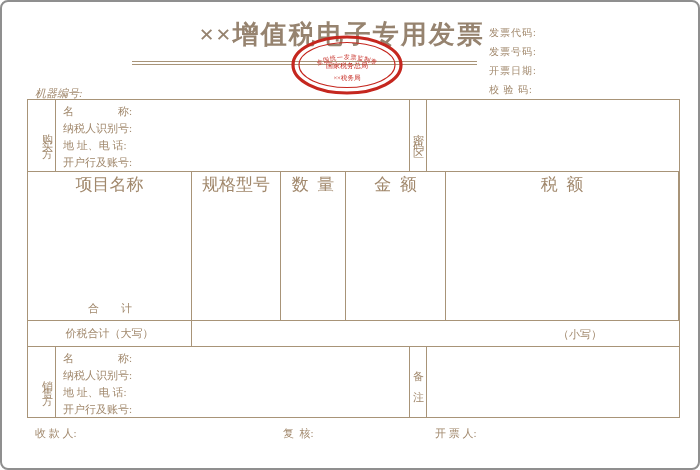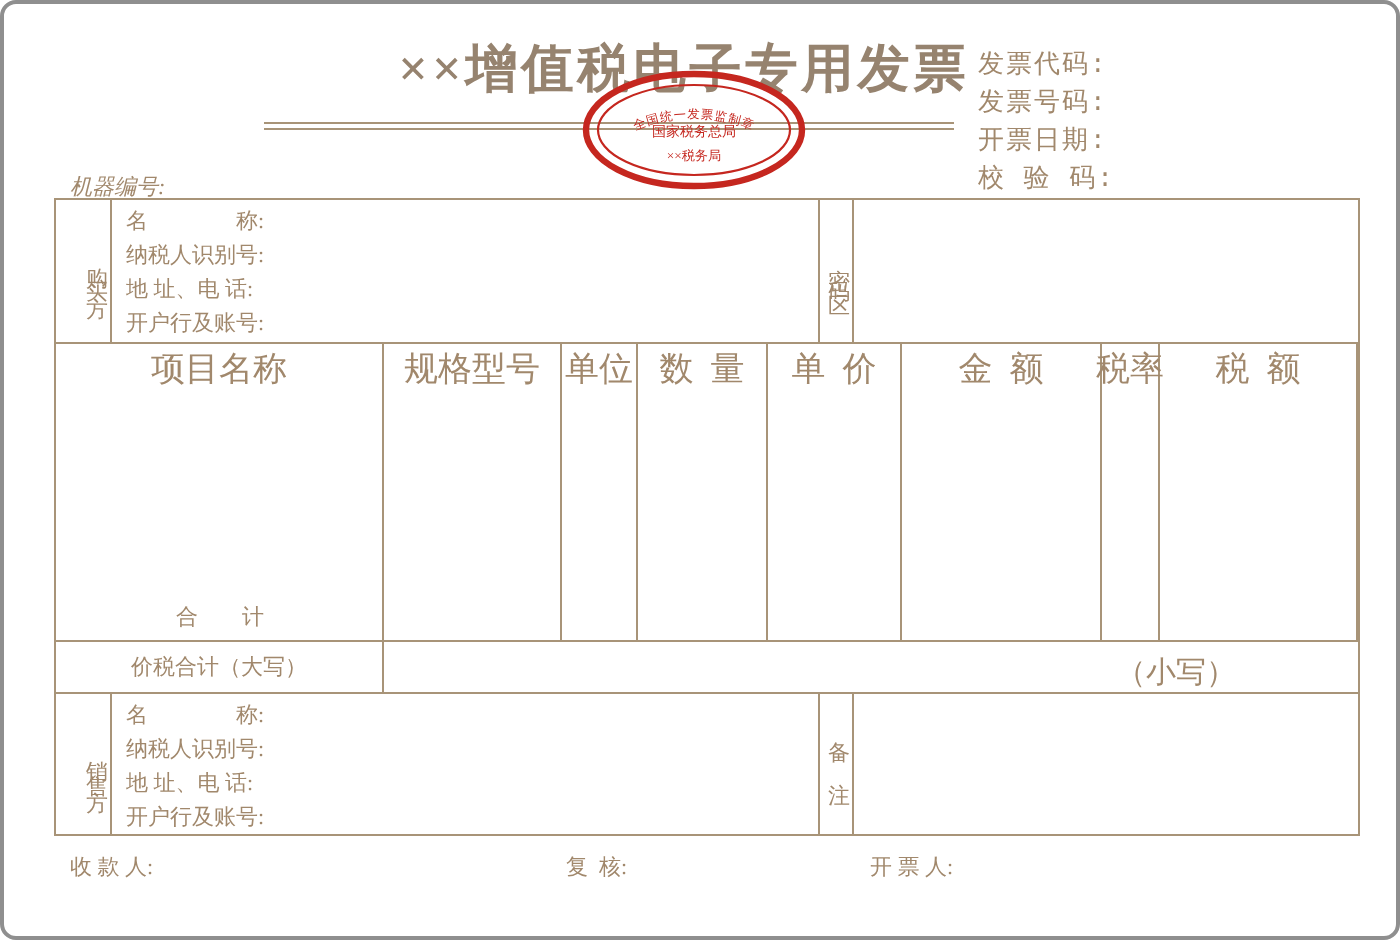--- a/index.html
+++ b/index.html
@@ -14,21 +14,21 @@
   .title {
     position:absolute; left:130px; top:15px; width:420px; text-align:center;
     font-size:26px; letter-spacing:2px; color:#96836f; font-weight:bold;
   }
   .dblline {
     position:absolute; left:130px; top:59px; width:345px; height:4px;
     border-top:1px solid var(--line); border-bottom:1px solid var(--line);
   }
   .stamp { position:absolute; left:287px; top:32px; width:116px; height:62px; }
   .hdr-right { position:absolute; left:487px; top:21px; }
-  .hdr-right div { font-size:13px; line-height:19px; color:var(--text); letter-spacing:1px;font-family:Liberation Mono, monospace; }
+  .hdr-right div { font-size:10px; line-height:19px; color:var(--text); letter-spacing:1px; }
   .machine { position:absolute; left:33px; top:84px; font-size:11px; color:var(--text);font-style:italic; }
   .form { position:absolute; left:25px; top:98px; width:653px; }
   .box { border:1px solid var(--line); display:flex; margin-top:-1px; }
   .party { height:73px;padding-left:11px; }
   .vcell { display:flex; align-items:center; justify-content:center; color:var(--text); }
   .vtext { writing-mode:vertical-lr; text-orientation:upright; font-size:11px; letter-spacing:7px; }
   .vtext.wide { letter-spacing:20px; }
   .side { width:17px; border-right:1px solid var(--line); }
   .info { width:353px; padding:3px 0 0 7px; }
   .pwlabel { width:18px; border-left:1px solid var(--line); border-right:1px solid var(--line); }
@@ -37,21 +37,21 @@
   .col { border-right:1px solid var(--line); position:relative; }
   .col:last-child { border-right:none; }
   .col .hdr { height:25px; display:flex; align-items:center; justify-content:center;
               font-size:17px; color:var(--text); white-space:pre; }
   .totlab { position:absolute; left:0; bottom:4px; width:164px; text-align:center;
             font-size:11px; color:var(--text); white-space:pre; }
   .sumrow { height:27px;gap:36px; }
   .sumlab { width:164px; border-right:1px solid var(--line); display:flex;
             align-items:center; justify-content:center; font-size:11px; color:var(--text); }
   .sumval { flex:1; position:relative; }
-  .small { position:absolute; left:330px; top:6px; font-size:15px; color:var(--text); }
+  .small { position:absolute; left:330px; top:6px; font-size:11px; color:var(--text); }
   .footer { position:absolute; left:33px; top:424px; width:630px; font-size:11px; color:var(--text); }
   .footer span { position:absolute; white-space:pre; }
   .f-payee { left:0; }
   .f-check { left:248px; }
   .f-drawer { left:400px; }
 </style>
 </head>
 <body>
 
 <div class="page">
@@ -98,34 +98,25 @@
       <div class="pwarea"></div>
     </div>
 
     <div class="box items">
       <div class="col" style="width:164px">
         <div class="hdr">项目名称</div>
       </div>
       <div class="col" style="width:89px">
         <div class="hdr">规格型号</div>
       </div>
-      <div class="col" style="width:38px">
-        <div class="hdr">单位</div>
-      </div>
       <div class="col" style="width:65px">
         <div class="hdr">数  量</div>
       </div>
-      <div class="col" style="width:67px">
-        <div class="hdr">单  价</div>
-      </div>
       <div class="col" style="width:100px">
         <div class="hdr">金  额</div>
-      </div>
-      <div class="col" style="width:29px">
-        <div class="hdr">税率</div>
       </div>
       <div class="col" style="flex:1">
         <div class="hdr">税  额</div>
       </div>
       <div class="totlab">合　　计</div>
     </div>
 
     <div class="box sumrow">
       <div class="sumlab">价税合计（大写）</div>
       <div class="sumval">

